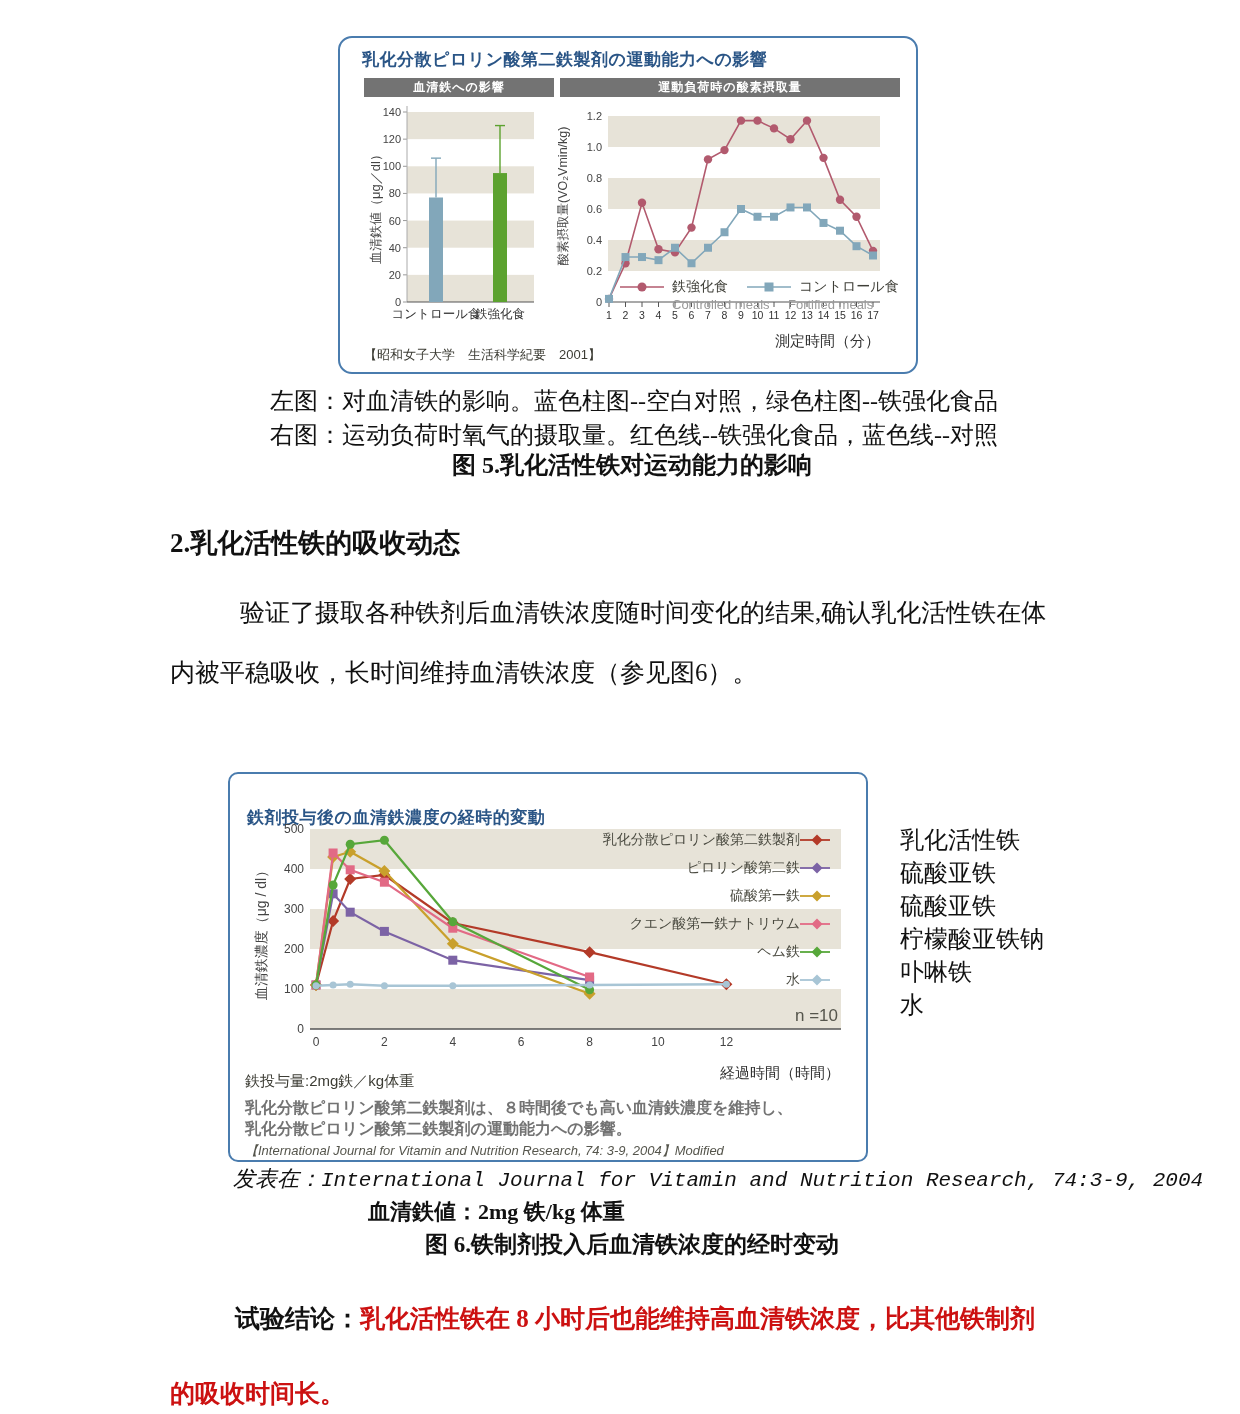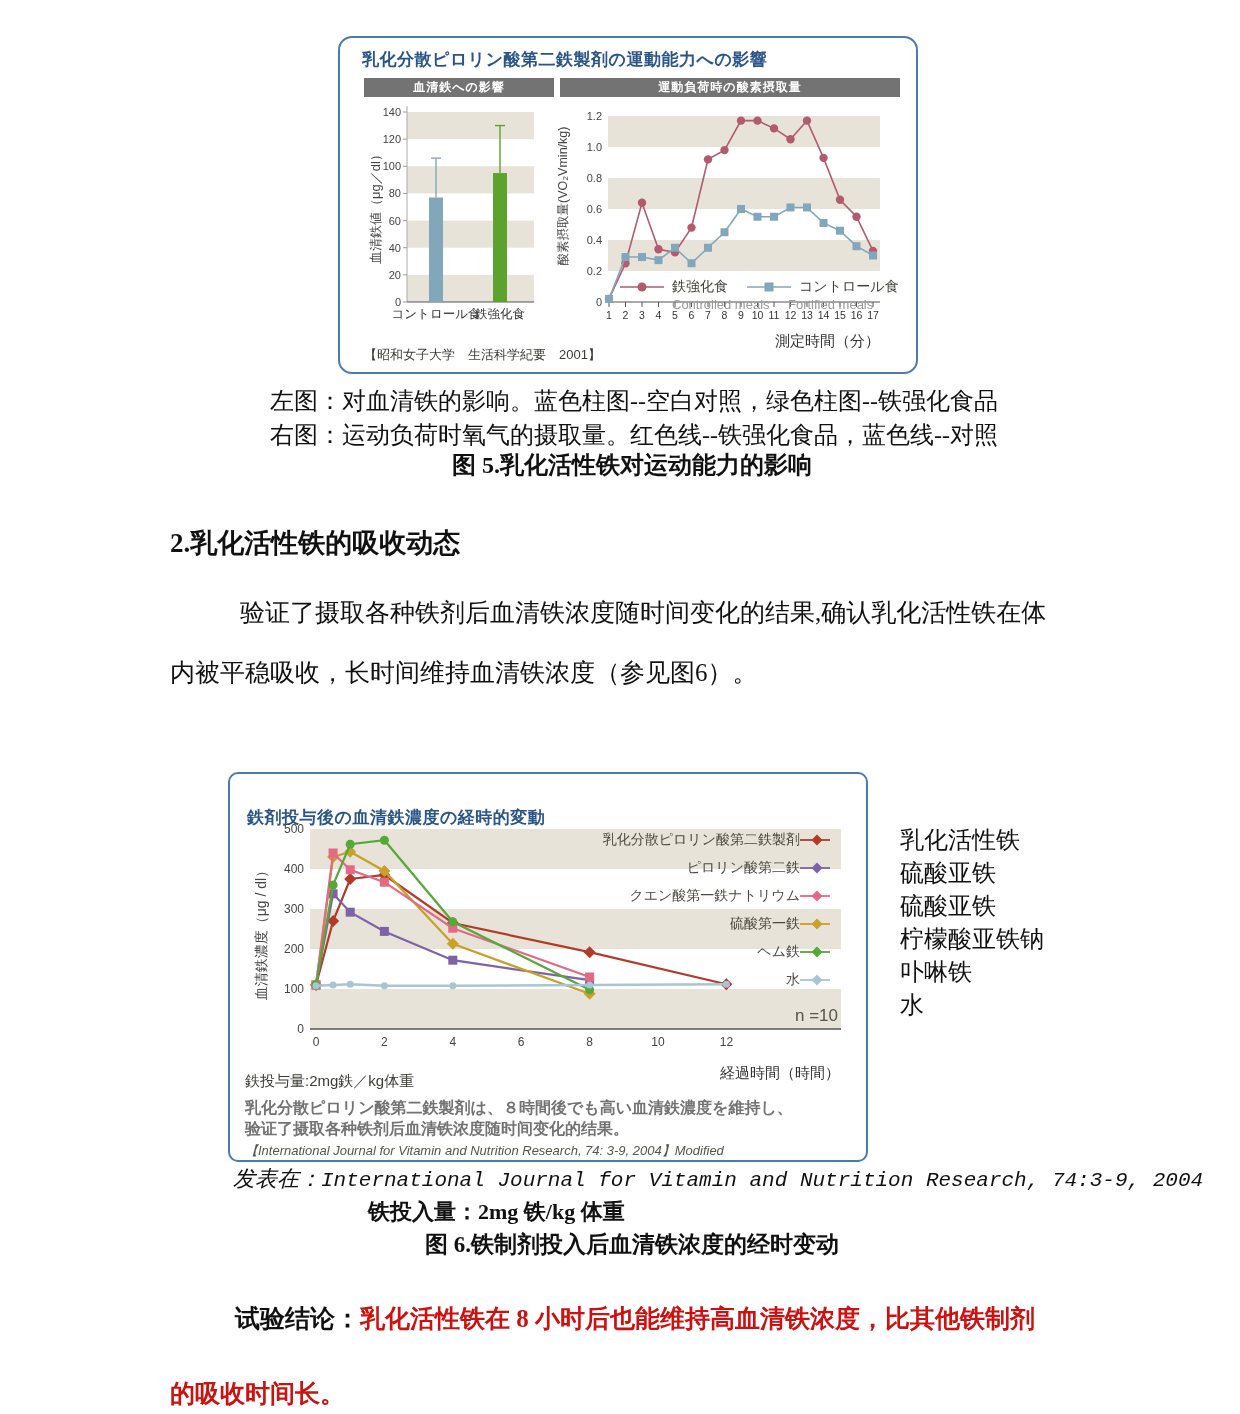--- a/index.html
+++ b/index.html
@@ -265,71 +265,71 @@
           </svg>
         </div>
         <div class="f6-leg-row">
           <span class="f6-leg-label">ピロリン酸第二鉄</span>
           <svg width="30" height="12">
             <line x1="0" y1="6" x2="30" y2="6" stroke="#7c63a5" stroke-width="1.8"></line>
             <path d="M17 0.5L22.5 6L17 11.5L11.5 6Z" fill="#7c63a5"></path>
           </svg>
         </div>
         <div class="f6-leg-row">
+          <span class="f6-leg-label">硫酸第一鉄</span>
+          <svg width="30" height="12">
+            <line x1="0" y1="6" x2="30" y2="6" stroke="#c9a02c" stroke-width="1.8"></line>
+            <path d="M17 0.5L22.5 6L17 11.5L11.5 6Z" fill="#c9a02c"></path>
+          </svg>
+        </div>
+        <div class="f6-leg-row">
           <span class="f6-leg-label">クエン酸第一鉄ナトリウム</span>
           <svg width="30" height="12">
             <line x1="0" y1="6" x2="30" y2="6" stroke="#e26a85" stroke-width="1.8"></line>
             <path d="M17 0.5L22.5 6L17 11.5L11.5 6Z" fill="#e26a85"></path>
           </svg>
         </div>
         <div class="f6-leg-row">
-          <span class="f6-leg-label">硫酸第一鉄</span>
-          <svg width="30" height="12">
-            <line x1="0" y1="6" x2="30" y2="6" stroke="#c9a02c" stroke-width="1.8"></line>
-            <path d="M17 0.5L22.5 6L17 11.5L11.5 6Z" fill="#c9a02c"></path>
-          </svg>
-        </div>
-        <div class="f6-leg-row">
           <span class="f6-leg-label">ヘム鉄</span>
           <svg width="30" height="12">
             <line x1="0" y1="6" x2="30" y2="6" stroke="#57a73a" stroke-width="1.8"></line>
             <path d="M17 0.5L22.5 6L17 11.5L11.5 6Z" fill="#57a73a"></path>
           </svg>
         </div>
         <div class="f6-leg-row">
           <span class="f6-leg-label">水</span>
           <svg width="30" height="12">
             <line x1="0" y1="6" x2="30" y2="6" stroke="#a8c5d5" stroke-width="1.8"></line>
             <path d="M17 0.5L22.5 6L17 11.5L11.5 6Z" fill="#a8c5d5"></path>
           </svg>
         </div>
       </div>
 
     <div class="abs sans" style="left:540px;top:232px;width:68px;text-align:right;font-size:17px;color:#55554c;">n =10</div>
     <div class="abs sans" style="left:480px;top:290px;width:130px;text-align:right;font-size:15px;color:#333;">経過時間（時間）</div>
 
     <div class="abs sans" style="left:15px;top:298px;font-size:15px;color:#3c3c34;">鉄投与量:2mg鉄／kg体重</div>
     <div class="note-bold" style="left:15px;top:324px;">乳化分散ピロリン酸第二鉄製剤は、８時間後でも高い血清鉄濃度を維持し、</div>
-    <div class="note-bold" style="left:15px;top:345px;">验证了摄取各种铁剂后血清铁浓度随时间变化的结果。</div>
+    <div class="note-bold" style="left:15px;top:345px;">乳化分散ピロリン酸第二鉄製剤の運動能力への影響。</div>
     <div class="abs sans" style="left:15px;top:368px;font-size:13px;font-style:italic;color:#55554c;">【International Journal for Vitamin and Nutrition Research, 74: 3-9, 2004】Modified</div>
   </div>
 
   <div class="abs cjk" style="left:900px;top:824px;">
       <div class="annot-line">乳化活性铁</div>
       <div class="annot-line">硫酸亚铁</div>
       <div class="annot-line">硫酸亚铁</div>
       <div class="annot-line">柠檬酸亚铁钠</div>
       <div class="annot-line">卟啉铁</div>
       <div class="annot-line">水</div>
     </div>
 
   <div class="abs" style="left:233px;top:1164px;font-size:22px;white-space:nowrap;">
     <span class="cjk" style="font-style:italic;">发表在：</span><span style="font-family:'Liberation Mono',monospace;font-style:italic;font-size:21px;">International Journal for Vitamin and Nutrition Research, 74:3-9, 2004</span>
   </div>
-  <div class="abs cjk" style="left:368px;top:1197px;font-size:22px;font-weight:bold;white-space:nowrap;">铁投入量：2mg 铁/kg 体重</div>
+  <div class="abs cjk" style="left:368px;top:1197px;font-size:22px;font-weight:bold;white-space:nowrap;">血清鉄値：2mg 铁/kg 体重</div>
   <div class="abs cjk" style="left:425px;top:1229px;font-size:23px;font-weight:bold;white-space:nowrap;">图 6.铁制剂投入后血清铁浓度的经时变动</div>
 
   <div class="abs cjk" style="left:235px;top:1302px;font-size:25px;font-weight:bold;white-space:nowrap;">
     <span>试验结论：</span><span class="conc-red" style="color: rgb(204, 17, 17);">乳化活性铁在 8 小时后也能维持高血清铁浓度，比其他铁制剂</span>
   </div>
   <div class="abs cjk conc-red" style="left: 170px; top: 1377px; font-size: 25px; font-weight: bold; white-space: nowrap; color: rgb(204, 17, 17);">的吸收时间长。</div>
 
 </div>
 
 </body></html>

